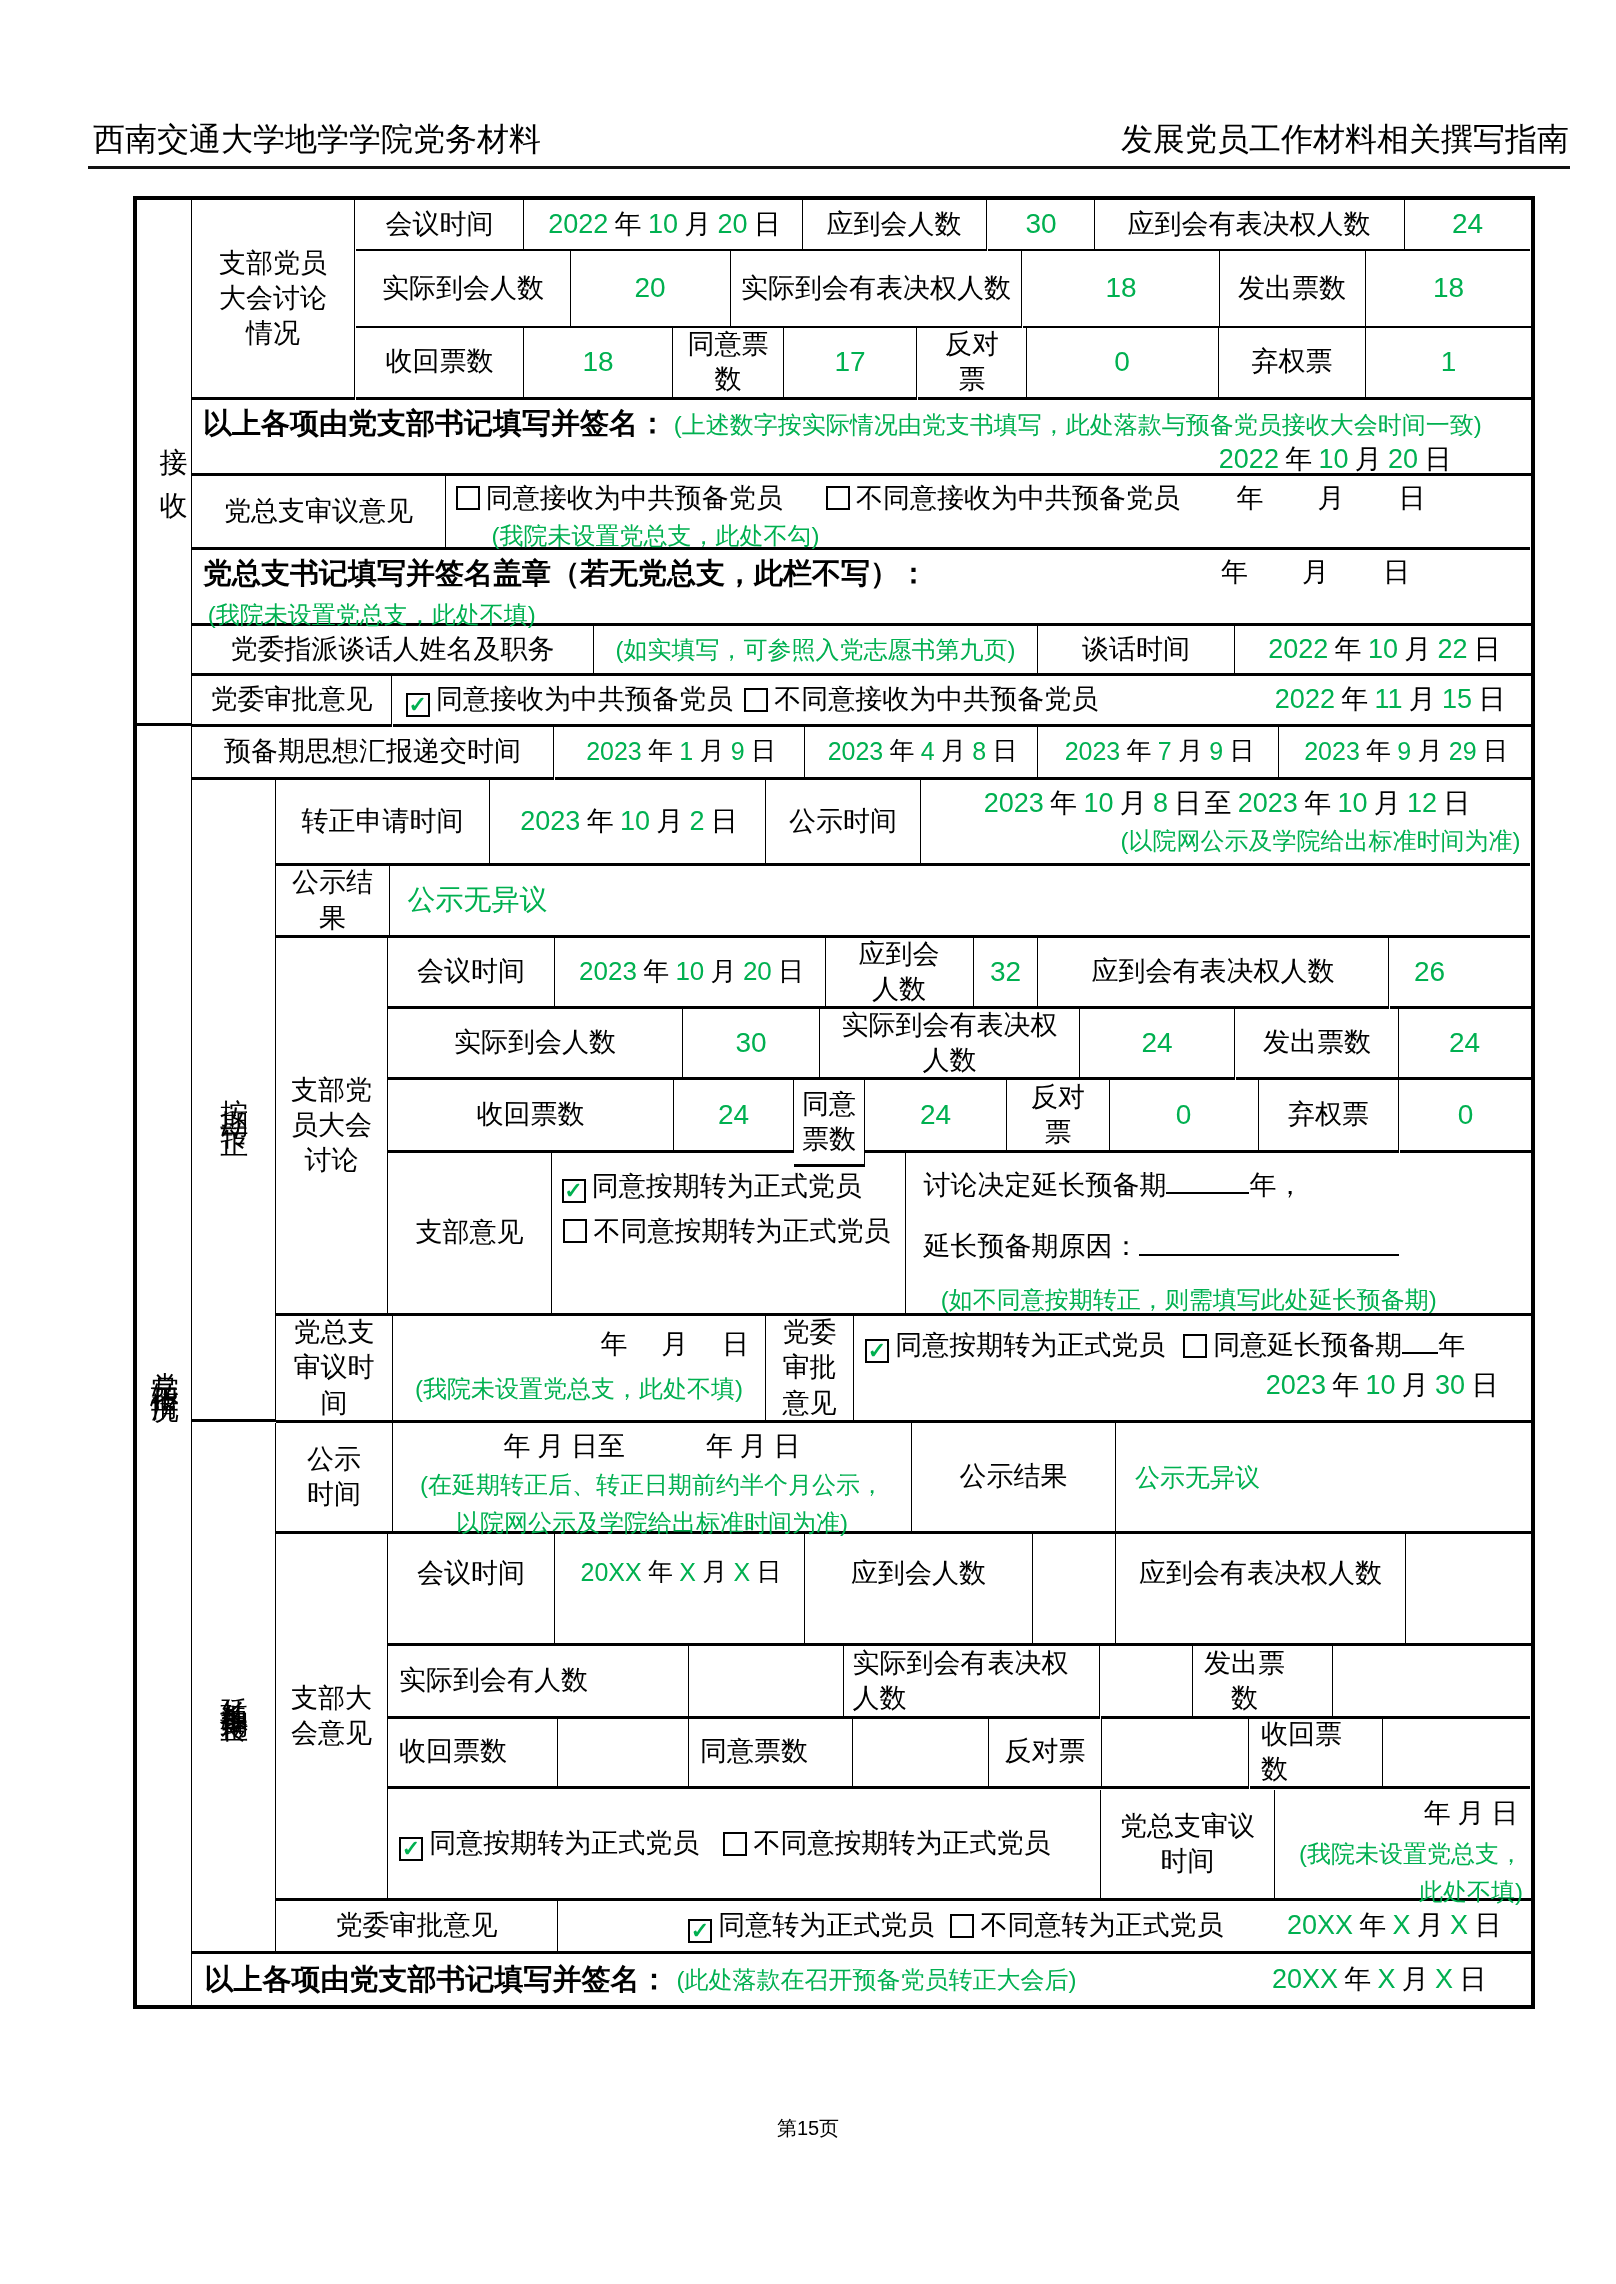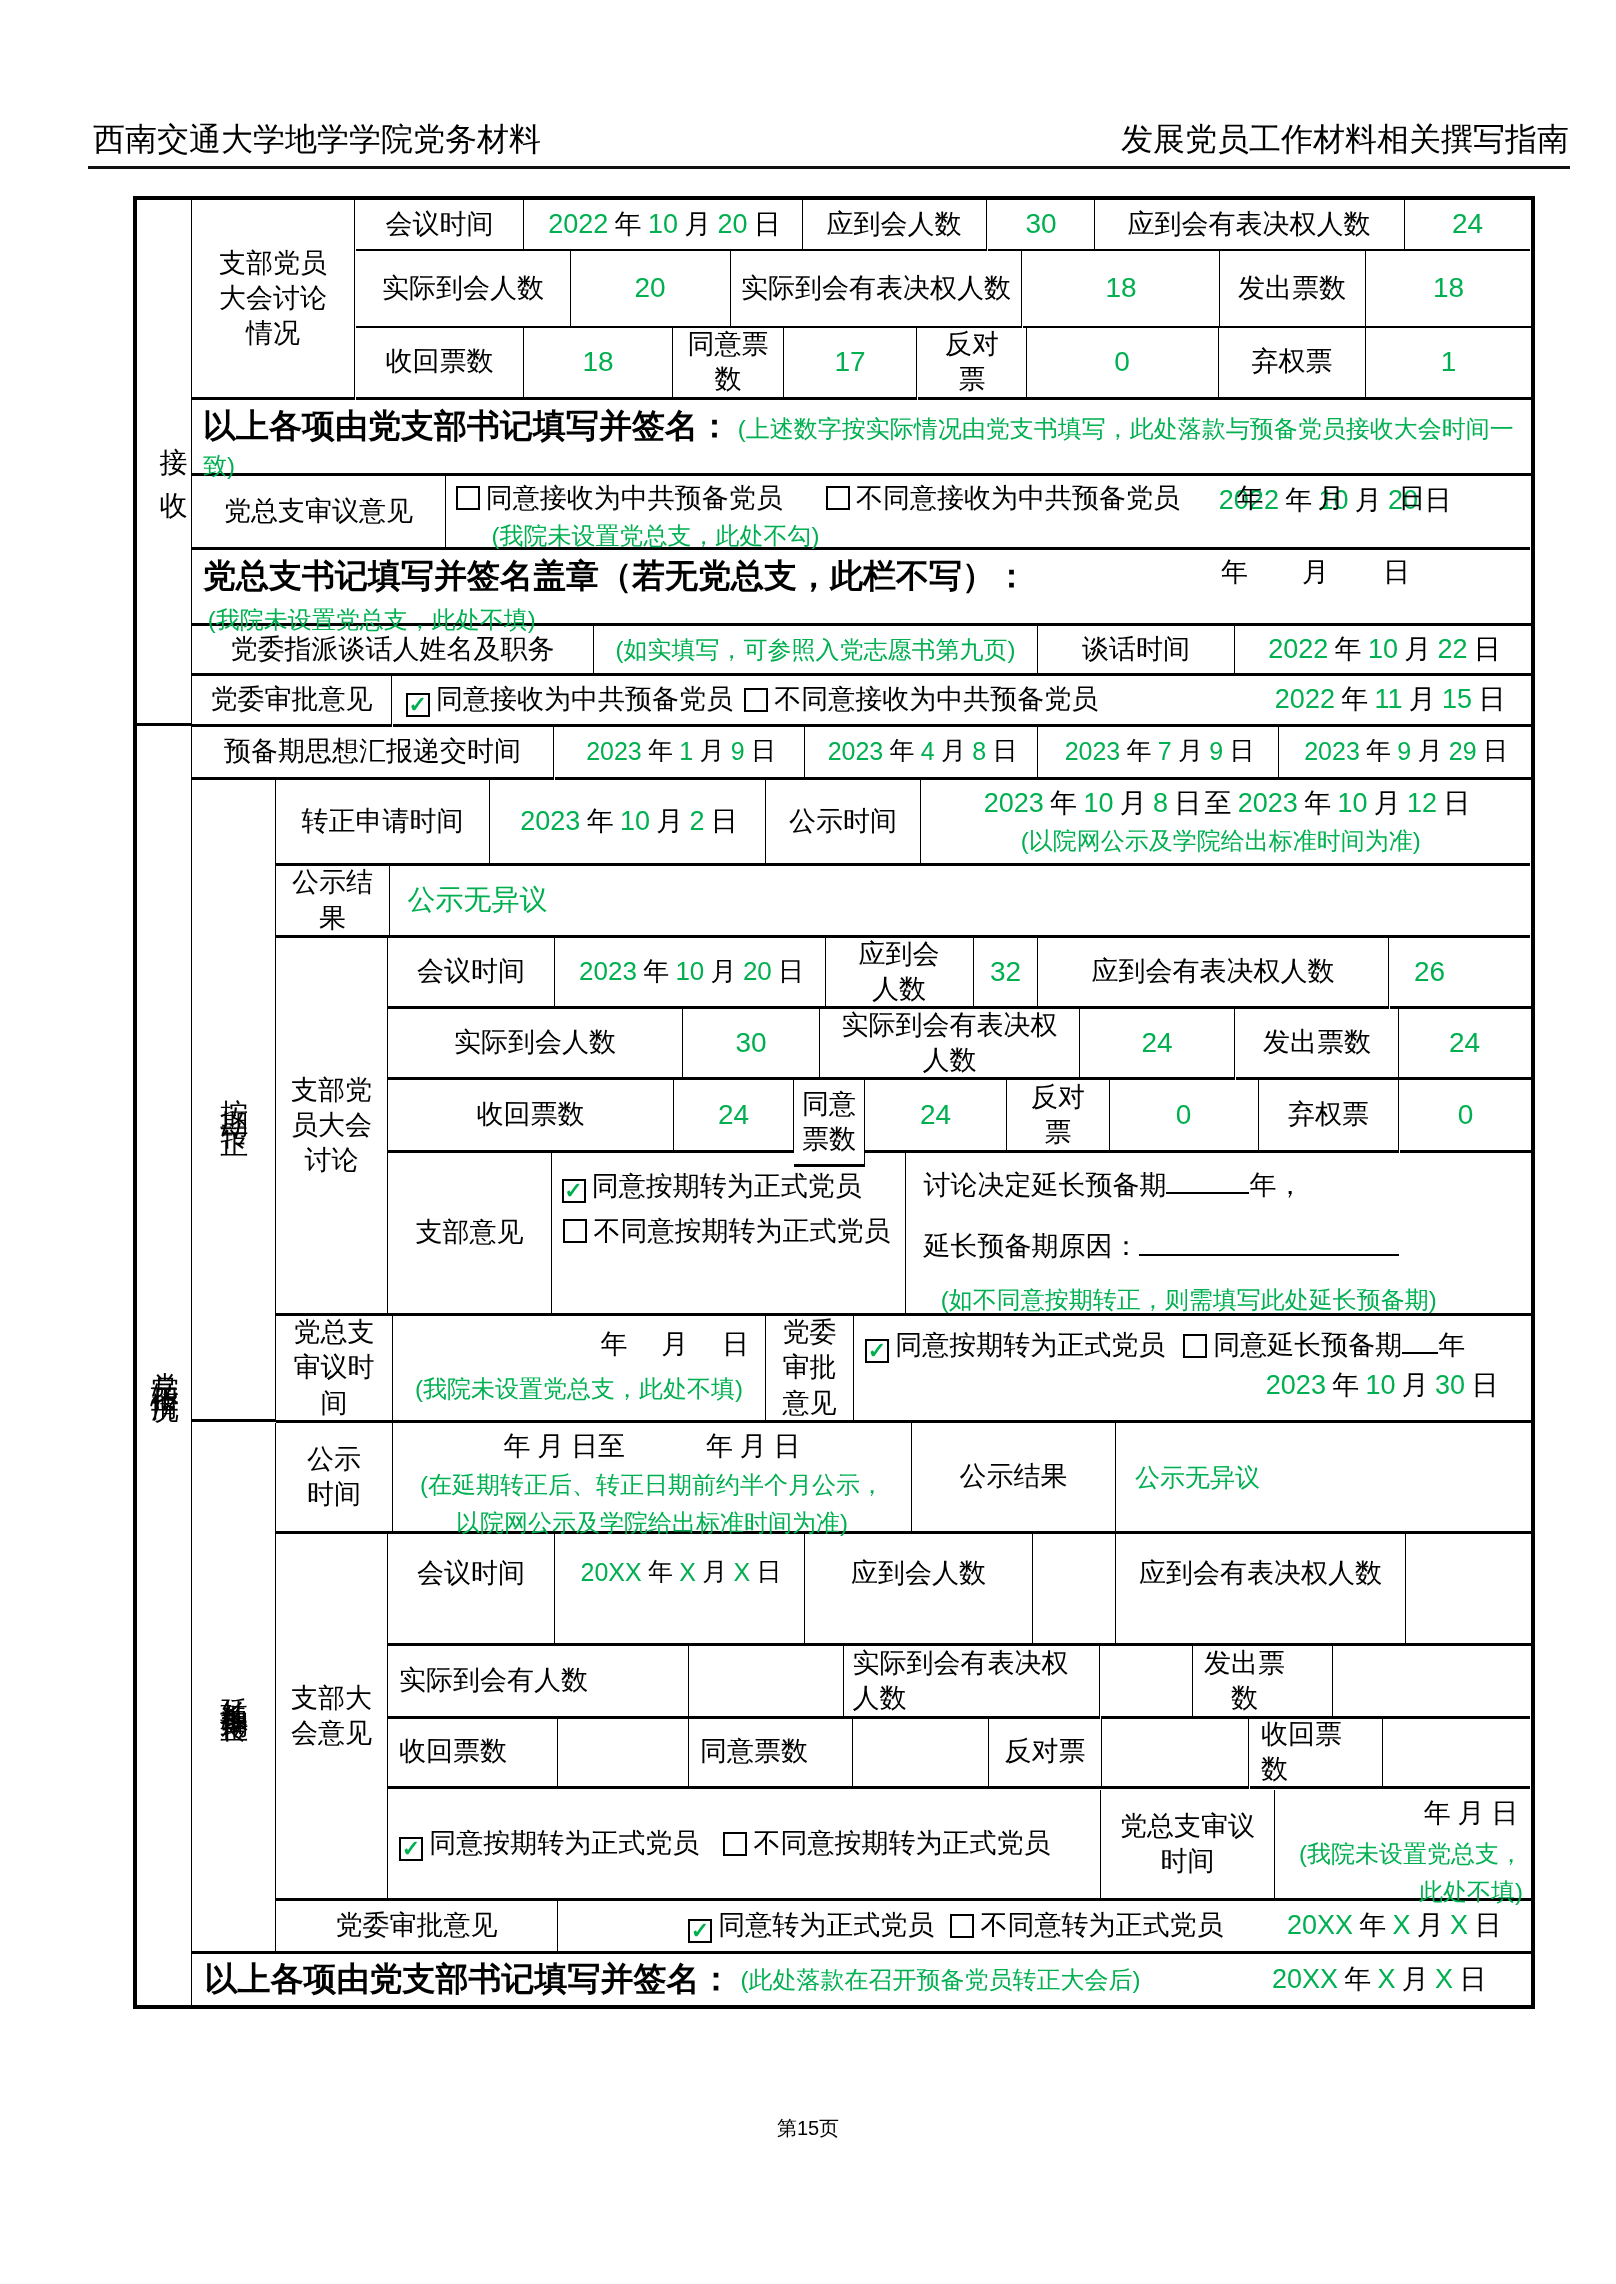--- a/index.html
+++ b/index.html
@@ -11,21 +11,21 @@
   .footer{position:absolute;left:0;top:2115px;width:1616px;text-align:center;font-size:20px;font-family:"Liberation Sans","DejaVu Sans",sans-serif;}
   .tbl{position:absolute;left:133px;top:196px;width:1394px;height:1805px;border:4px solid #000;box-sizing:content-box;}
   .c{position:absolute;box-sizing:border-box;border-right:1.6px solid #000;border-bottom:3.2px solid #000;
      display:flex;align-items:center;justify-content:center;text-align:center;
      font-size:27px;line-height:1.3;overflow:visible;}
   .nr{border-right:none;} .nb{border-bottom:none;} .thin{border-bottom-width:2.4px;}
   .pre{white-space:pre-line;}
   .val{font-family:"Liberation Sans","DejaVu Sans",sans-serif;color:var(--green);font-size:28px;}
   .green{color:var(--green);font-family:"Liberation Sans","DejaVu Sans",sans-serif;}
   .note{color:var(--green);font-family:"Liberation Sans","DejaVu Sans",sans-serif;font-size:24px;}
-  .boldlab{font-family:"Liberation Sans","DejaVu Sans",sans-serif;font-weight:700;font-size:33px;}
+  .boldlab{font-family:"Liberation Sans","DejaVu Sans",sans-serif;font-weight:700;font-size:29px;}
   .vert{writing-mode:vertical-rl;text-orientation:upright;}
   .blk{display:block;text-align:left;}
   .dn{color:var(--green);font-family:"Liberation Sans","DejaVu Sans",sans-serif;margin:0 4.7px;}
   .du{color:#000;font-family:"Liberation Serif","DejaVu Serif",serif;margin:0 1.6px;}
   .cb{display:inline-block;width:24px;height:24px;border:2.4px solid #000;vertical-align:-3.2px;margin-right:6.3px;
       line-height:20.5px;text-align:center;box-sizing:border-box;}
   .ck{font-style:normal;color:var(--green);font-weight:700;font-size:22px;line-height:19px;display:block;}
   .grp{white-space:nowrap;font-size:27px;}
   .blank{display:inline-block;border-bottom:2.4px solid #000;height:1.05em;vertical-align:baseline;}
   .row-line{display:block;}
@@ -163,21 +163,21 @@
         <span class="dn">2023</span>
         <span class="du">年</span>
         <span class="dn">10</span>
         <span class="du">月</span>
         <span class="dn">2</span>
         <span class="du">日</span>
       </div>
     <div class="c" style="left:629px;top:580px;width:155px;height:86px;">公示时间</div>
     <div class="c nr blk" style="left:784px;top:580px;width:609px;height:86px;padding-top:6.3px;">
       <span class="row-line" style="text-align:center;"><span class="dn">2023</span><span class="du">年</span><span class="dn">10</span><span class="du">月</span><span class="dn">8</span><span class="du">日</span><span class="du">至</span><span class="dn">2023</span><span class="du">年</span><span class="dn">10</span><span class="du">月</span><span class="dn">12</span><span class="du">日</span></span>
-      <span class="row-line note" style="text-align:center;padding-right:9.5px;margin-top:3.2px;">(以院网公示及学院给出标准时间为准)</span>
+      <span class="row-line note" style="text-align:right;padding-right:9.5px;margin-top:3.2px;">(以院网公示及学院给出标准时间为准)</span>
     </div>
 
     <div class="c pre" style="left:139px;top:666px;width:114px;height:72px;">公示结
 果</div>
     <div class="c green nr" style="left:253px;top:666px;width:1140px;height:72px;justify-content:flex-start;padding-left:17.4px;font-size:28px;">公示无异议</div>
 
     <div class="c pre" style="left:139px;top:738px;width:112px;height:378px;">支部党
 员大会
 讨论</div>
 

